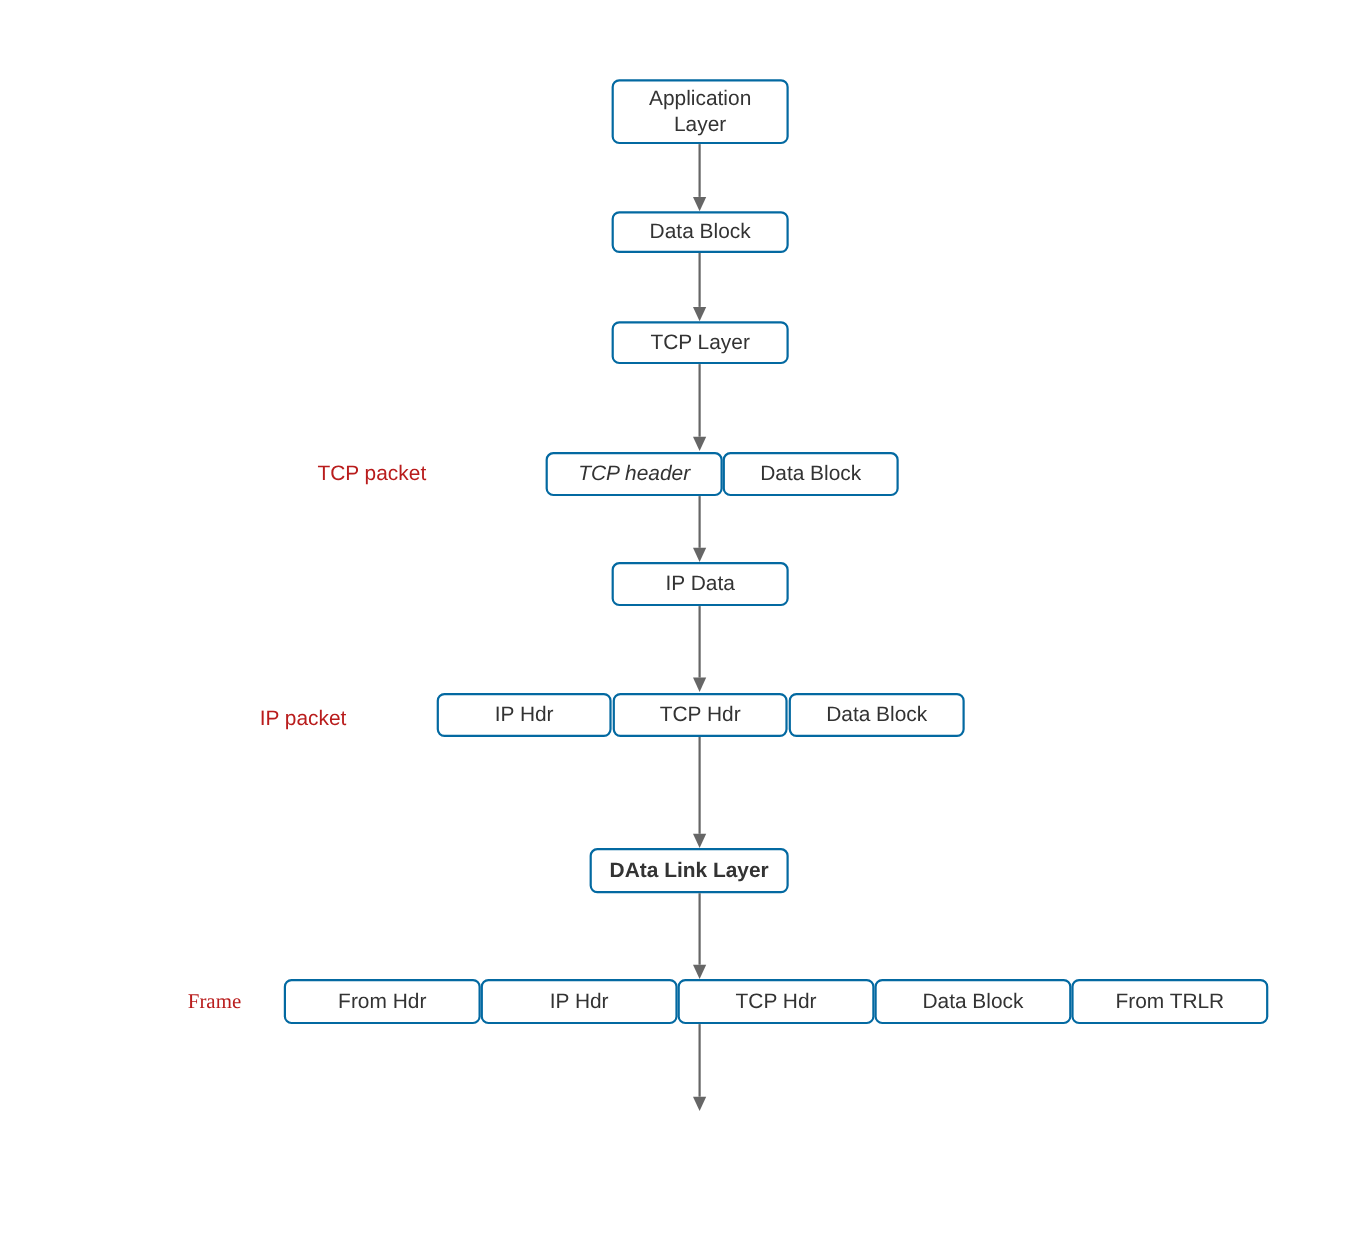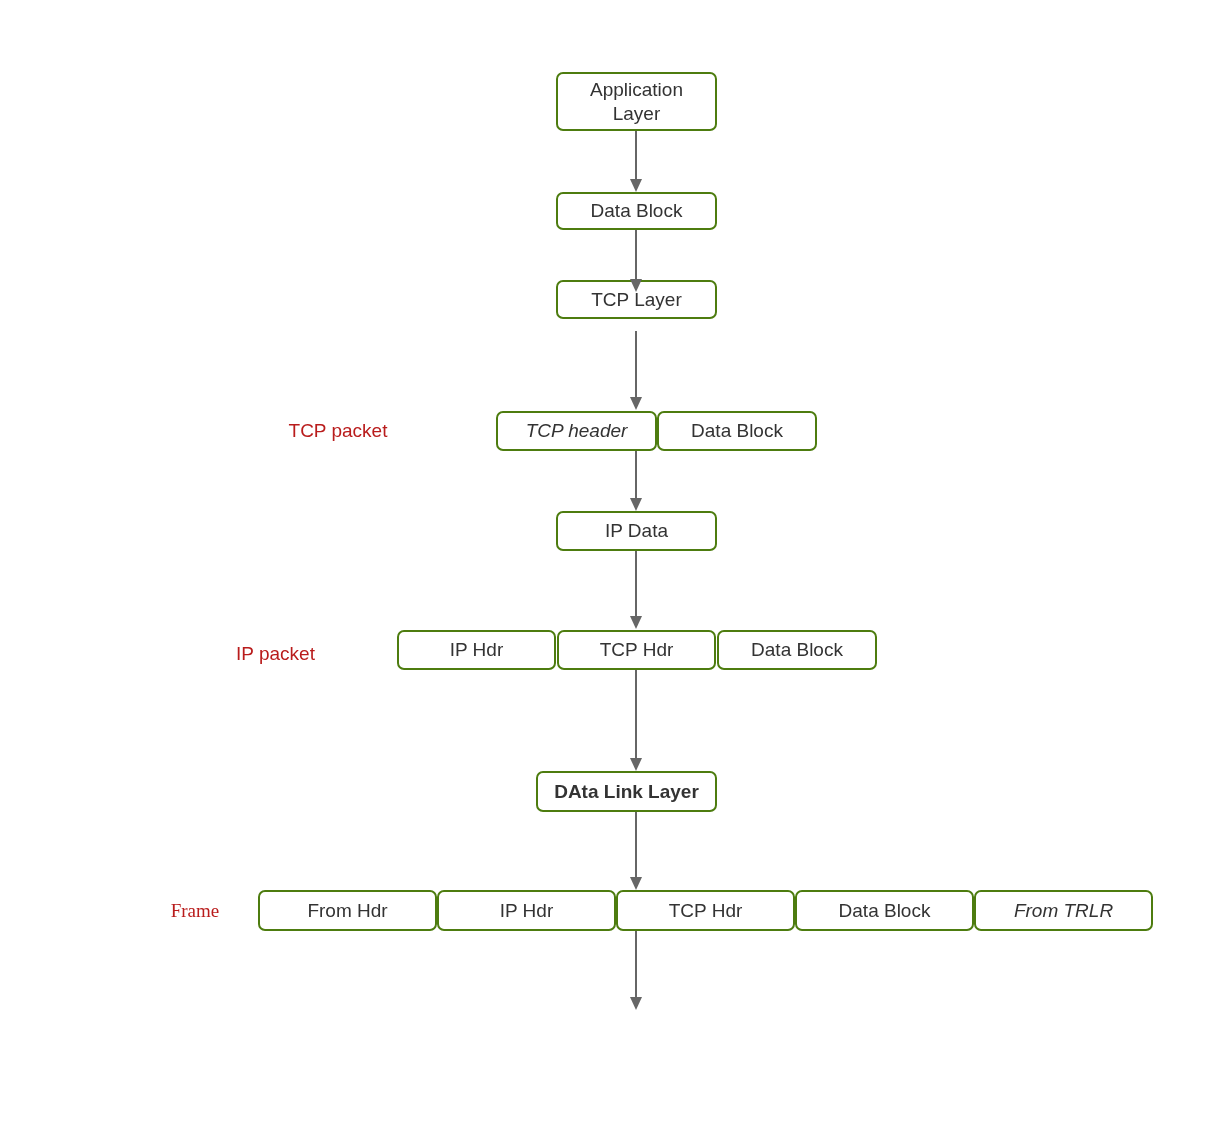--- a/index.html
+++ b/index.html
@@ -11,21 +11,21 @@
   .canvas {
     position: relative;
     width: 1232px;
     height: 1122px;
     background: #ffffff;
     overflow: hidden;
   }
   .box {
     position: absolute;
     box-sizing: border-box;
-    border: 2px solid #4d7c0f;
+    border: 2px solid #0369a1;
     border-radius: 7px;
     background: #ffffff;
     color: #333333;
     font-size: 19px;
     line-height: 1.25;
     display: flex;
     align-items: center;
     justify-content: center;
     text-align: center;
     white-space: pre-line;
@@ -60,41 +60,41 @@
 </head>
 <body>
 
 <div class="canvas">
 
   <div class="box" style="left:556px; top:72px; width:161px; height:59px;">Application
 Layer</div>
 
   <div class="box" style="left:556px; top:192px; width:161px; height:38px;">Data Block</div>
 
-  <div class="box" style="left:556px; top:280px; width:161px; height:39px;">TCP Layer</div>
+  <div class="box" style="left:556px; top:292px; width:161px; height:39px;">TCP Layer</div>
 
   <div class="row-label" style="left:278px; top:411px; width:120px; height:40px;">TCP packet</div>
   <div class="box" style="left:496px; top:411px; width:161px; height:40px;font-style:italic;">TCP header</div>
   <div class="box" style="left:657px; top:411px; width:160px; height:40px;">Data Block</div>
 
   <div class="box" style="left:556px; top:511px; width:161px; height:40px;">IP Data</div>
 
   <div class="row-label" style="left:228px; top:634px; width:95px; height:40px;">IP packet</div>
   <div class="box" style="left:397px; top:630px; width:159px; height:40px;">IP Hdr</div>
   <div class="box" style="left:557px; top:630px; width:159px; height:40px;">TCP Hdr</div>
   <div class="box" style="left:717px; top:630px; width:160px; height:40px;">Data Block</div>
 
   <div class="box" style="left:536px; top:771px; width:181px; height:41px;font-weight:bold;">DAta Link Layer</div>
 
   <div class="row-label" style="left:160px; top:890px; width:70px; height:41px;font-family:Liberation Serif, serif;">Frame</div>
   <div class="box" style="left:258px; top:890px; width:179px; height:41px;">From Hdr</div>
   <div class="box" style="left:437px; top:890px; width:179px; height:41px;">IP Hdr</div>
   <div class="box" style="left:616px; top:890px; width:179px; height:41px;">TCP Hdr</div>
   <div class="box" style="left:795px; top:890px; width:179px; height:41px;">Data Block</div>
-  <div class="box" style="left:974px; top:890px; width:179px; height:41px;font-style:italic;">From TRLR</div>
+  <div class="box" style="left:974px; top:890px; width:179px; height:41px;">From TRLR</div>
 
 
   <div class="arrow" style="left:635px; top:131px; height:48px;"></div>
   <div class="arrow" style="left:635px; top:230px; height:49px;"></div>
   <div class="arrow" style="left:635px; top:331px; height:66px;"></div>
   <div class="arrow" style="left:635px; top:451px; height:47px;"></div>
   <div class="arrow" style="left:635px; top:551px; height:65px;"></div>
   <div class="arrow" style="left:635px; top:670px; height:88px;"></div>
   <div class="arrow" style="left:635px; top:812px; height:65px;"></div>
   <div class="arrow" style="left:635px; top:931px; height:66px;"></div>

